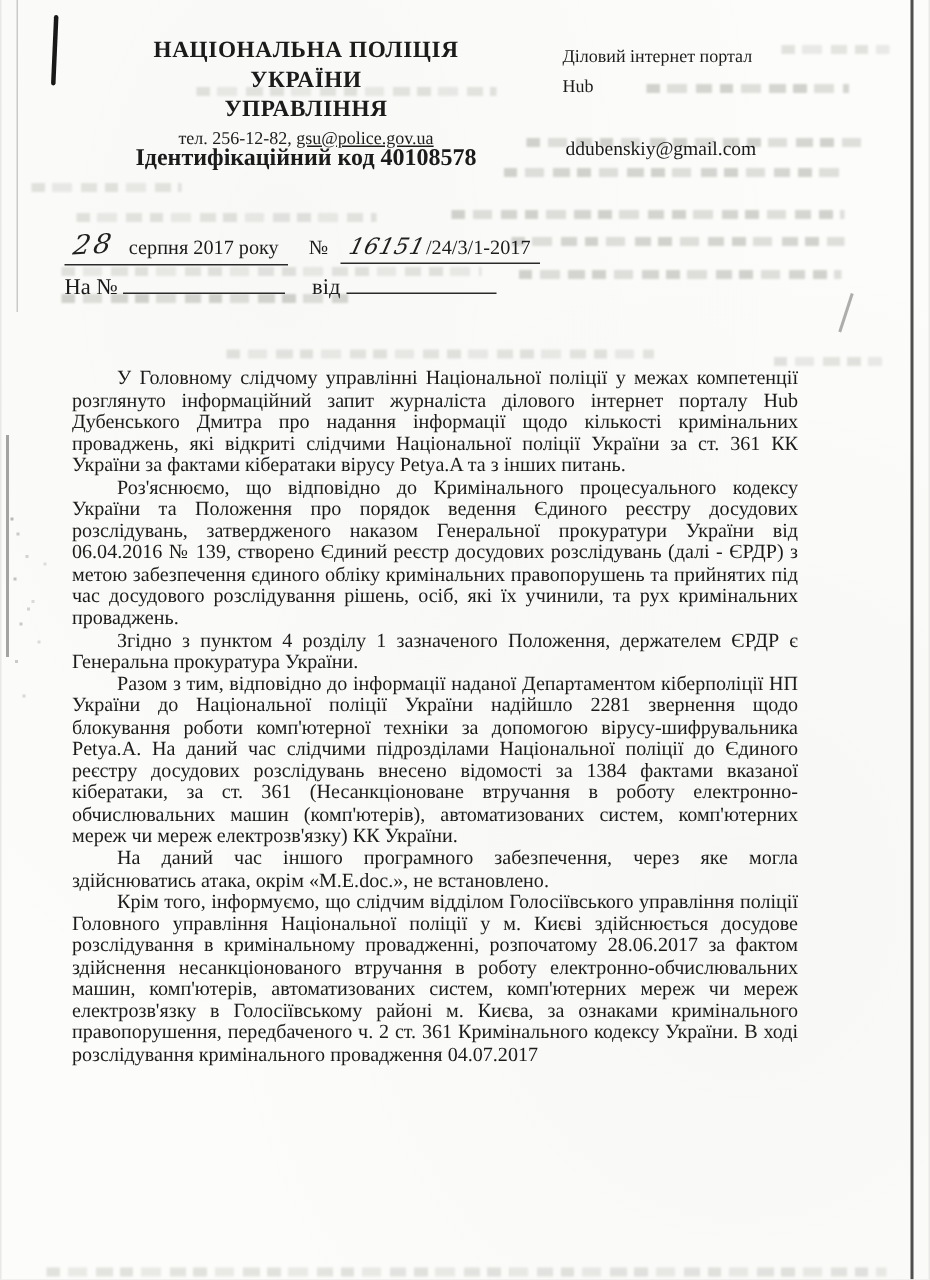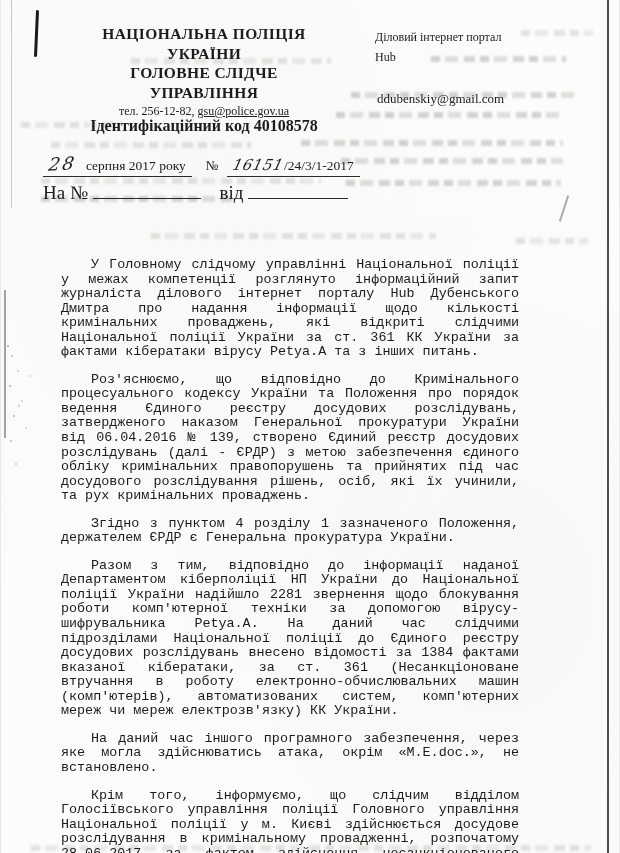--- a/index.html
+++ b/index.html
@@ -38,29 +38,29 @@
   .u-group {
     display:inline-block; border-bottom:1.2px solid #2a2a2a; padding:0 6px 2px 6px;
   }
   .hw {
     font-family:"DejaVu Serif",serif; font-style:italic; color:#1f1f1f;
     display:inline-block;
   }
   .hw-day { font-size:18px; transform:skewX(-12deg) rotate(-3deg); letter-spacing:2px; margin-right:10px; }
   .hw-num { font-size:15px; transform:skewX(-14deg); letter-spacing:0.5px; margin-right:1px; }
   .no-sign { margin:0 8px 0 14px; }
-  .na-row { position:absolute; left:42px; top:182px; font-size:19px; white-space:nowrap; }
+  .na-row { position:absolute; left:42px; top:182px; font-size:15px; white-space:nowrap; }
   .blank-line { display:inline-block; border-bottom:1.2px solid #2a2a2a; height:13px; vertical-align:baseline; }
 
   
   .body-block {
     position:absolute; left:47px; top:245px; width:484px;
     font-size:13.4px; line-height:14.55px; text-align:justify;
   }
-  .body-block p { margin:13px; text-indent:30px;font-family:Liberation Mono, monospace; }
+  .body-block p { margin:0; text-indent:30px; }
 
   
   .art { position:absolute; pointer-events:none; }
   .pen-stroke {
     left:34px; top:10px; width:3px; height:47px; background:#181818;
     transform:rotate(2.5deeg); border-radius:2px;
   }
   .pen-stroke { transform:rotate(2.5deg); }
   .scanline-right { left:606px; top:0; width:2px; height:853px; background:rgba(40,40,40,0.82); }
   .scanline-left-top { left:10px; top:0; width:1px; height:208px; background:rgba(110,110,110,0.35); }
@@ -107,21 +107,20 @@
   <div class="art bleed lite" style="left:40px;top:178px;width:280px"></div>
   <div class="art bleed" style="left:345px;top:180px;width:215px"></div>
   <div class="art bleed" style="left:40px;top:196px;width:195px"></div>
   <div class="art bleed lite" style="left:150px;top:233px;width:285px"></div>
   <div class="art bleed lite" style="left:515px;top:238px;width:72px"></div>
   <div class="art bleed lite" style="left:30px;top:845px;width:560px"></div>
 
   <div class="hdr-left">
     <div class="org">НАЦІОНАЛЬНА ПОЛІЦІЯ</div>
     <div class="org">УКРАЇНИ</div>
-    <div class="org">ГОЛОВНЕ СЛІДЧЕ</div>
     <div class="org">УПРАВЛІННЯ</div>
     <div class="addr"><span>тел. 256-12-82, </span><span class="u">gsu@police.gov.ua</span></div>
     <div class="idcode">Ідентифікаційний код 40108578</div>
   </div>
 
   <div class="hdr-right">
     <div class="rname">Діловий інтернет портал</div>
     <div class="rname">Hub</div>
     <div class="remail">ddubenskiy@gmail.com</div>
   </div>

